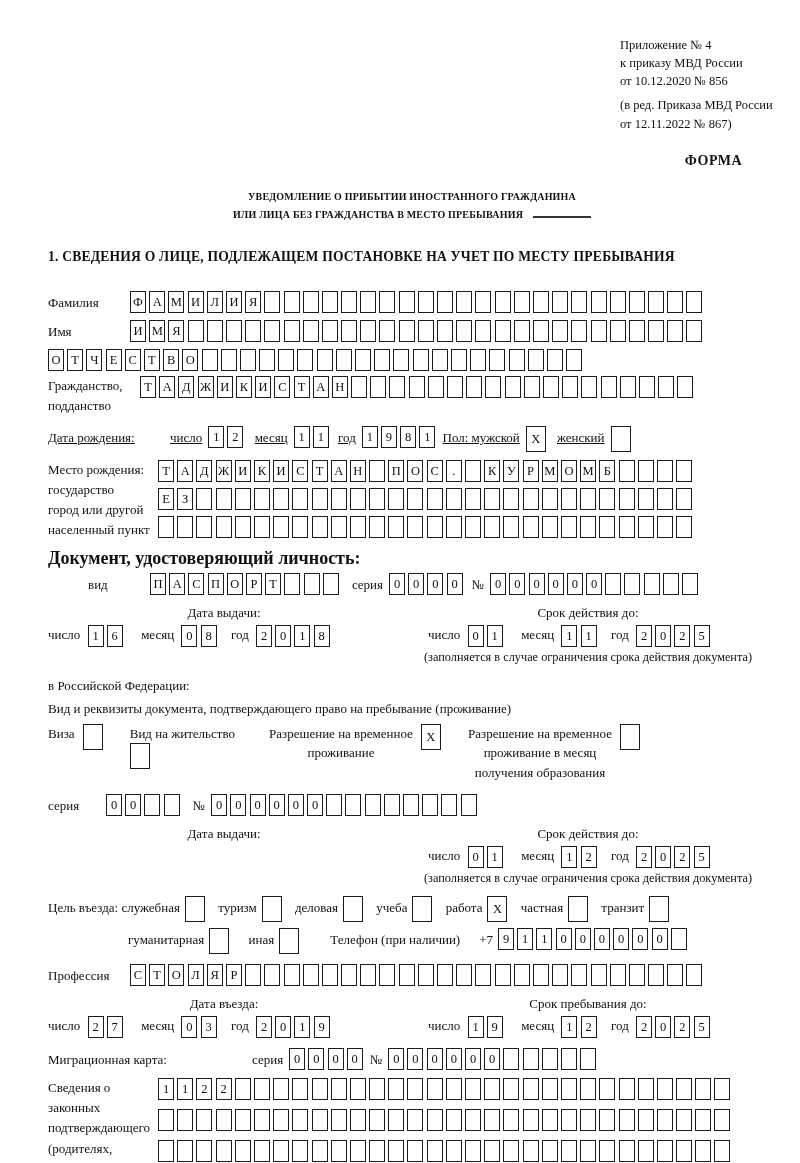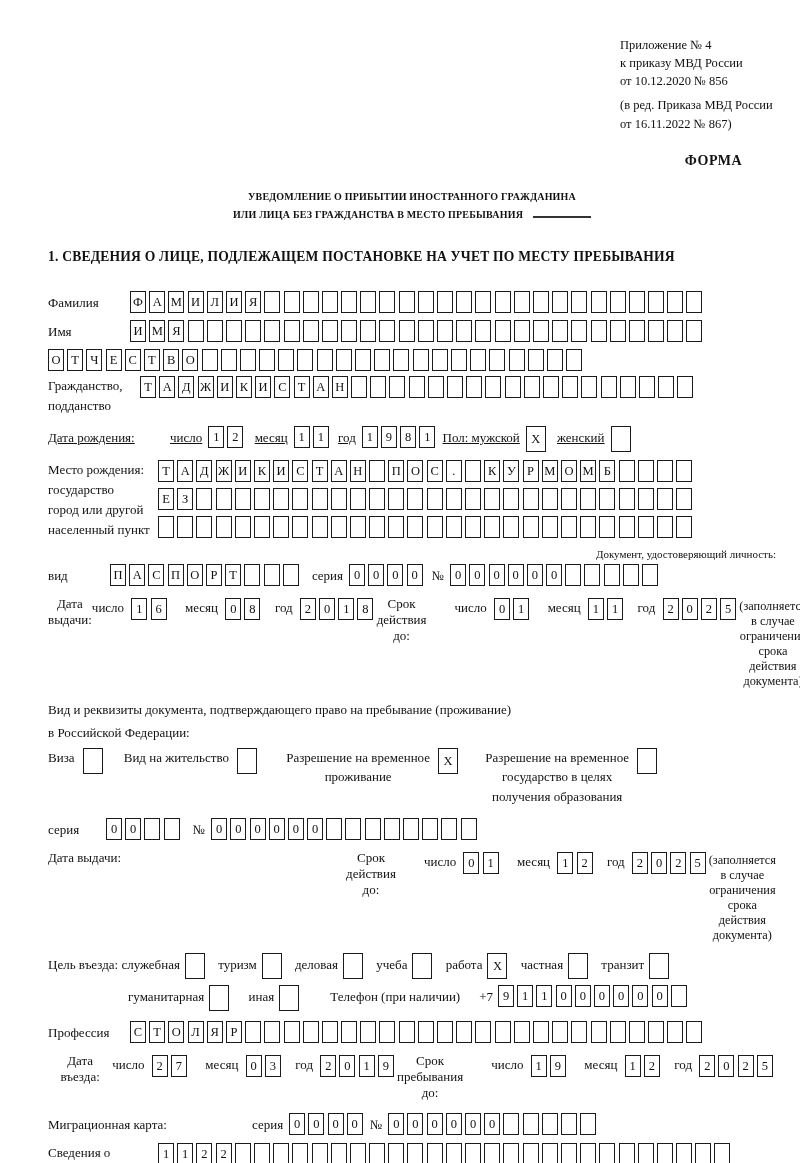--- a/index.html
+++ b/index.html
@@ -10,23 +10,23 @@
   .title{margin-top:20px;text-align:center;font-weight:bold;font-size:10px;line-height:1.55;letter-spacing:.2px;}
   .title .blank{display:inline-block;width:58px;border-bottom:2px solid #333;height:12px;margin-left:10px;}
   .sec-heading{margin-top:26px;font-weight:bold;font-size:13.6px;letter-spacing:.2px;}
   .row{display:flex;align-items:flex-start;margin-top:5px;}
   .lbl{flex:none;line-height:24px;}
   .lbl.multi{line-height:1.55;}
   .boxes{white-space:nowrap;}
   .cbox{display:inline-block;width:14px;height:20px;border:1.6px solid #1b1b1b;margin-right:3.2px;text-align:center;font-size:12.5px;line-height:20px;vertical-align:middle;background:#fff;}
   .check .cbox{width:18px;height:24px;line-height:24px;}
   .inline-lbl{line-height:24px;margin-right:6px;}
-  .doc-heading{text-align:right;font-weight:normal;margin-top:8px;font-size:11px;}
+  .doc-heading{text-align:left;font-weight:bold;margin-top:8px;font-size:18px;}
   .date-cols{display:flex;margin-top:8px;}
-  .date-col{display:flex;}
+  .date-col{display:flex;flex-direction:column;}
   .date-col.left{width:352px;}
   .date-col.right{flex:1;}
   .date-head{text-align:center;font-size:13px;margin-bottom:2px;}
   .date-line{white-space:nowrap;}
   .date-line .inline-lbl{margin-right:4px;}
   .date-note{font-size:12.3px;text-align:center;margin-top:3px;}
   .intro{margin-top:10px;line-height:1.7;}
   .opt-row{display:flex;align-items:flex-start;margin-top:4px;}
   .opt{display:flex;align-items:flex-start;margin-right:14px;}
   .opt .olabel{line-height:1.5;margin-right:8px;}
@@ -36,21 +36,21 @@
   .purpose-item .inline-lbl{margin-right:5px;}
 </style>
 </head>
 <body>
 
 <div class="appendix">
   <div>Приложение № 4</div>
   <div>к приказу МВД России</div>
   <div>от 10.12.2020 № 856</div>
   <div class="grp2">(в ред. Приказа МВД России</div>
-  <div>от 16.11.2022 № 867)</div>
+  <div>от 12.11.2022 № 867)</div>
 </div>
 
 <div class="form-label">ФОРМА</div>
 
 <div class="title">
   <div>УВЕДОМЛЕНИЕ О ПРИБЫТИИ ИНОСТРАННОГО ГРАЖДАНИНА</div>
   <div><span>ИЛИ ЛИЦА БЕЗ ГРАЖДАНСТВА В МЕСТО ПРЕБЫВАНИЯ</span><span class="blank"></span></div>
 </div>
 
 <div class="sec-heading">1. СВЕДЕНИЯ О ЛИЦЕ, ПОДЛЕЖАЩЕМ ПОСТАНОВКЕ НА УЧЕТ ПО МЕСТУ ПРЕБЫВАНИЯ</div>
@@ -100,21 +100,21 @@
   </span>
   <span>
     <div class="boxes" style="margin-bottom:6px;"><span class="cbox">Т</span><span class="cbox">А</span><span class="cbox">Д</span><span class="cbox">Ж</span><span class="cbox">И</span><span class="cbox">К</span><span class="cbox">И</span><span class="cbox">С</span><span class="cbox">Т</span><span class="cbox">А</span><span class="cbox">Н</span><span class="cbox"></span><span class="cbox">П</span><span class="cbox">О</span><span class="cbox">С</span><span class="cbox">.</span><span class="cbox"></span><span class="cbox">К</span><span class="cbox">У</span><span class="cbox">Р</span><span class="cbox">М</span><span class="cbox">О</span><span class="cbox">М</span><span class="cbox">Б</span><span class="cbox"></span><span class="cbox"></span><span class="cbox"></span><span class="cbox"></span></div>
     <div class="boxes" style="margin-bottom:6px;"><span class="cbox">Е</span><span class="cbox">З</span><span class="cbox"></span><span class="cbox"></span><span class="cbox"></span><span class="cbox"></span><span class="cbox"></span><span class="cbox"></span><span class="cbox"></span><span class="cbox"></span><span class="cbox"></span><span class="cbox"></span><span class="cbox"></span><span class="cbox"></span><span class="cbox"></span><span class="cbox"></span><span class="cbox"></span><span class="cbox"></span><span class="cbox"></span><span class="cbox"></span><span class="cbox"></span><span class="cbox"></span><span class="cbox"></span><span class="cbox"></span><span class="cbox"></span><span class="cbox"></span><span class="cbox"></span><span class="cbox"></span></div>
     <div class="boxes"><span class="cbox"></span><span class="cbox"></span><span class="cbox"></span><span class="cbox"></span><span class="cbox"></span><span class="cbox"></span><span class="cbox"></span><span class="cbox"></span><span class="cbox"></span><span class="cbox"></span><span class="cbox"></span><span class="cbox"></span><span class="cbox"></span><span class="cbox"></span><span class="cbox"></span><span class="cbox"></span><span class="cbox"></span><span class="cbox"></span><span class="cbox"></span><span class="cbox"></span><span class="cbox"></span><span class="cbox"></span><span class="cbox"></span><span class="cbox"></span><span class="cbox"></span><span class="cbox"></span><span class="cbox"></span><span class="cbox"></span></div>
   </span>
 </div>
 
 <div class="doc-heading">Документ, удостоверяющий личность:</div>
 
-<div class="row" style="margin-top:4px;">
+<div class="row" style="margin-top:4px;margin-left:40px;">
   <span class="inline-lbl" style="width:56px;">вид</span>
   <span class="boxes"><span class="cbox">П</span><span class="cbox">А</span><span class="cbox">С</span><span class="cbox">П</span><span class="cbox">О</span><span class="cbox">Р</span><span class="cbox">Т</span><span class="cbox"></span><span class="cbox"></span><span class="cbox"></span></span>
   <span class="inline-lbl" style="margin-left:10px;">серия</span>
   <span class="boxes"><span class="cbox">0</span><span class="cbox">0</span><span class="cbox">0</span><span class="cbox">0</span></span>
   <span class="inline-lbl" style="margin-left:6px;">№</span>
   <span class="boxes"><span class="cbox">0</span><span class="cbox">0</span><span class="cbox">0</span><span class="cbox">0</span><span class="cbox">0</span><span class="cbox">0</span><span class="cbox"></span><span class="cbox"></span><span class="cbox"></span><span class="cbox"></span><span class="cbox"></span></span>
 </div>
 
 <div class="date-cols">
   <div class="date-col left">
@@ -136,44 +136,44 @@
       <span class="inline-lbl" style="margin-left:12px;">месяц</span>
       <span class="boxes"><span class="cbox">1</span><span class="cbox">1</span></span>
       <span class="inline-lbl" style="margin-left:8px;">год</span>
       <span class="boxes"><span class="cbox">2</span><span class="cbox">0</span><span class="cbox">2</span><span class="cbox">5</span></span>
     </div>
     <div class="date-note">(заполняется в случае ограничения срока действия документа)</div>
   </div>
 </div>
 
 <div class="intro">
+  <div>в Российской Федерации:</div>
   <div>Вид и реквизиты документа, подтверждающего право на пребывание (проживание)</div>
-  <div>в Российской Федерации:</div>
 </div>
 
 <div class="opt-row">
   <div class="opt">
     <span class="olabel">Виза</span>
     <span class="boxes check"><span class="cbox"></span></span>
   </div>
-  <div class="opt" style="margin-left:4px;">
+  <div class="opt" style="margin-left:10px;flex-direction:column;">
     <span class="olabel">Вид на жительство</span>
     <span class="boxes check"><span class="cbox"></span></span>
   </div>
   <div class="opt" style="margin-left:12px;">
     <span class="olabel center">
       <div>Разрешение на временное</div>
       <div>проживание</div>
     </span>
     <span class="boxes check"><span class="cbox">X</span></span>
   </div>
   <div class="opt" style="margin-left:10px;margin-right:0;">
     <span class="olabel center">
       <div>Разрешение на временное</div>
-      <div>государство в целях</div>
+      <div>проживание в месяц</div>
       <div>получения образования</div>
     </span>
     <span class="boxes check"><span class="cbox"></span></span>
   </div>
 </div>
 
 <div class="row" style="margin-top:12px;">
   <span class="inline-lbl" style="width:52px;">серия</span>
   <span class="boxes"><span class="cbox">0</span><span class="cbox">0</span><span class="cbox"></span><span class="cbox"></span></span>
   <span class="inline-lbl" style="margin-left:10px;">№</span>

